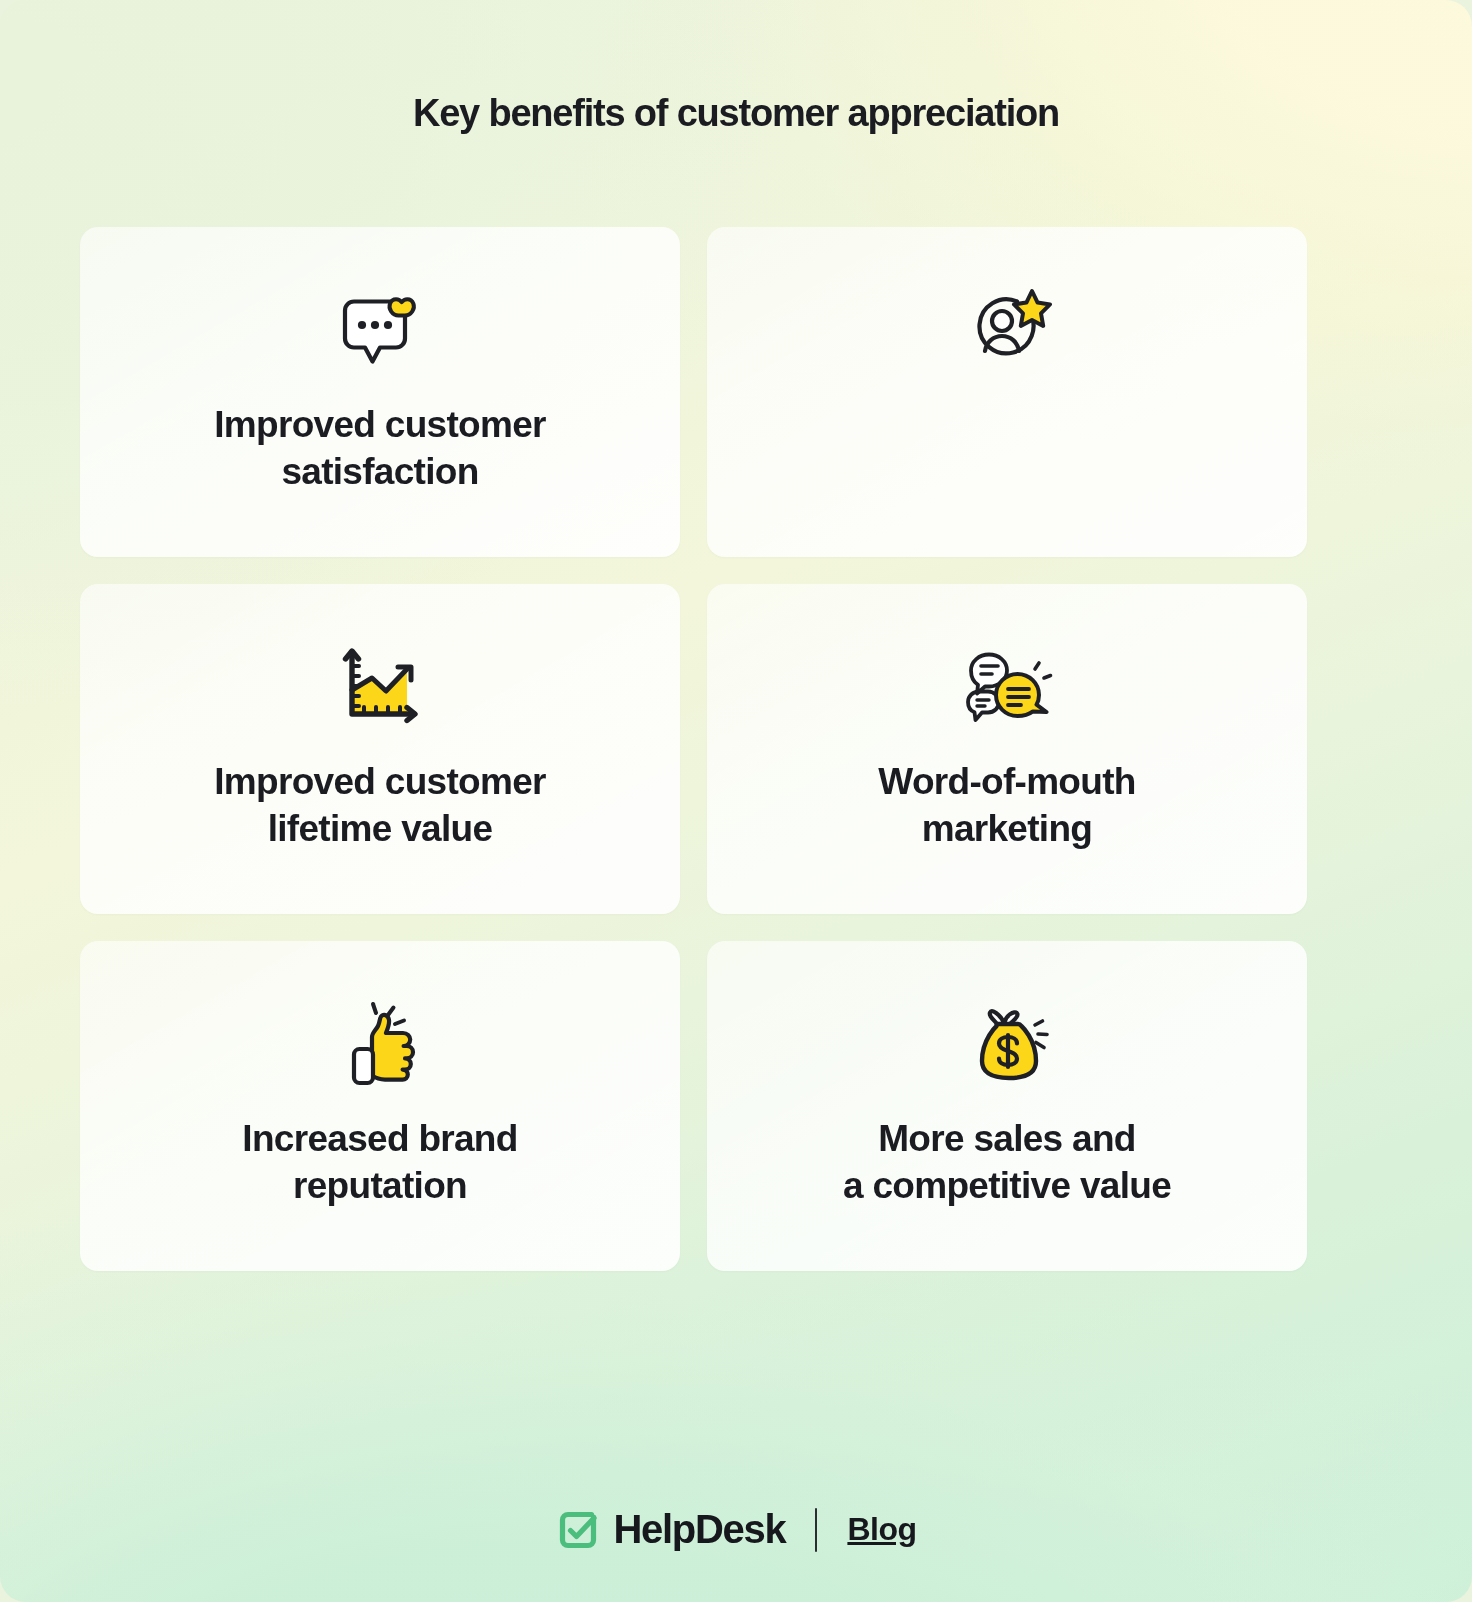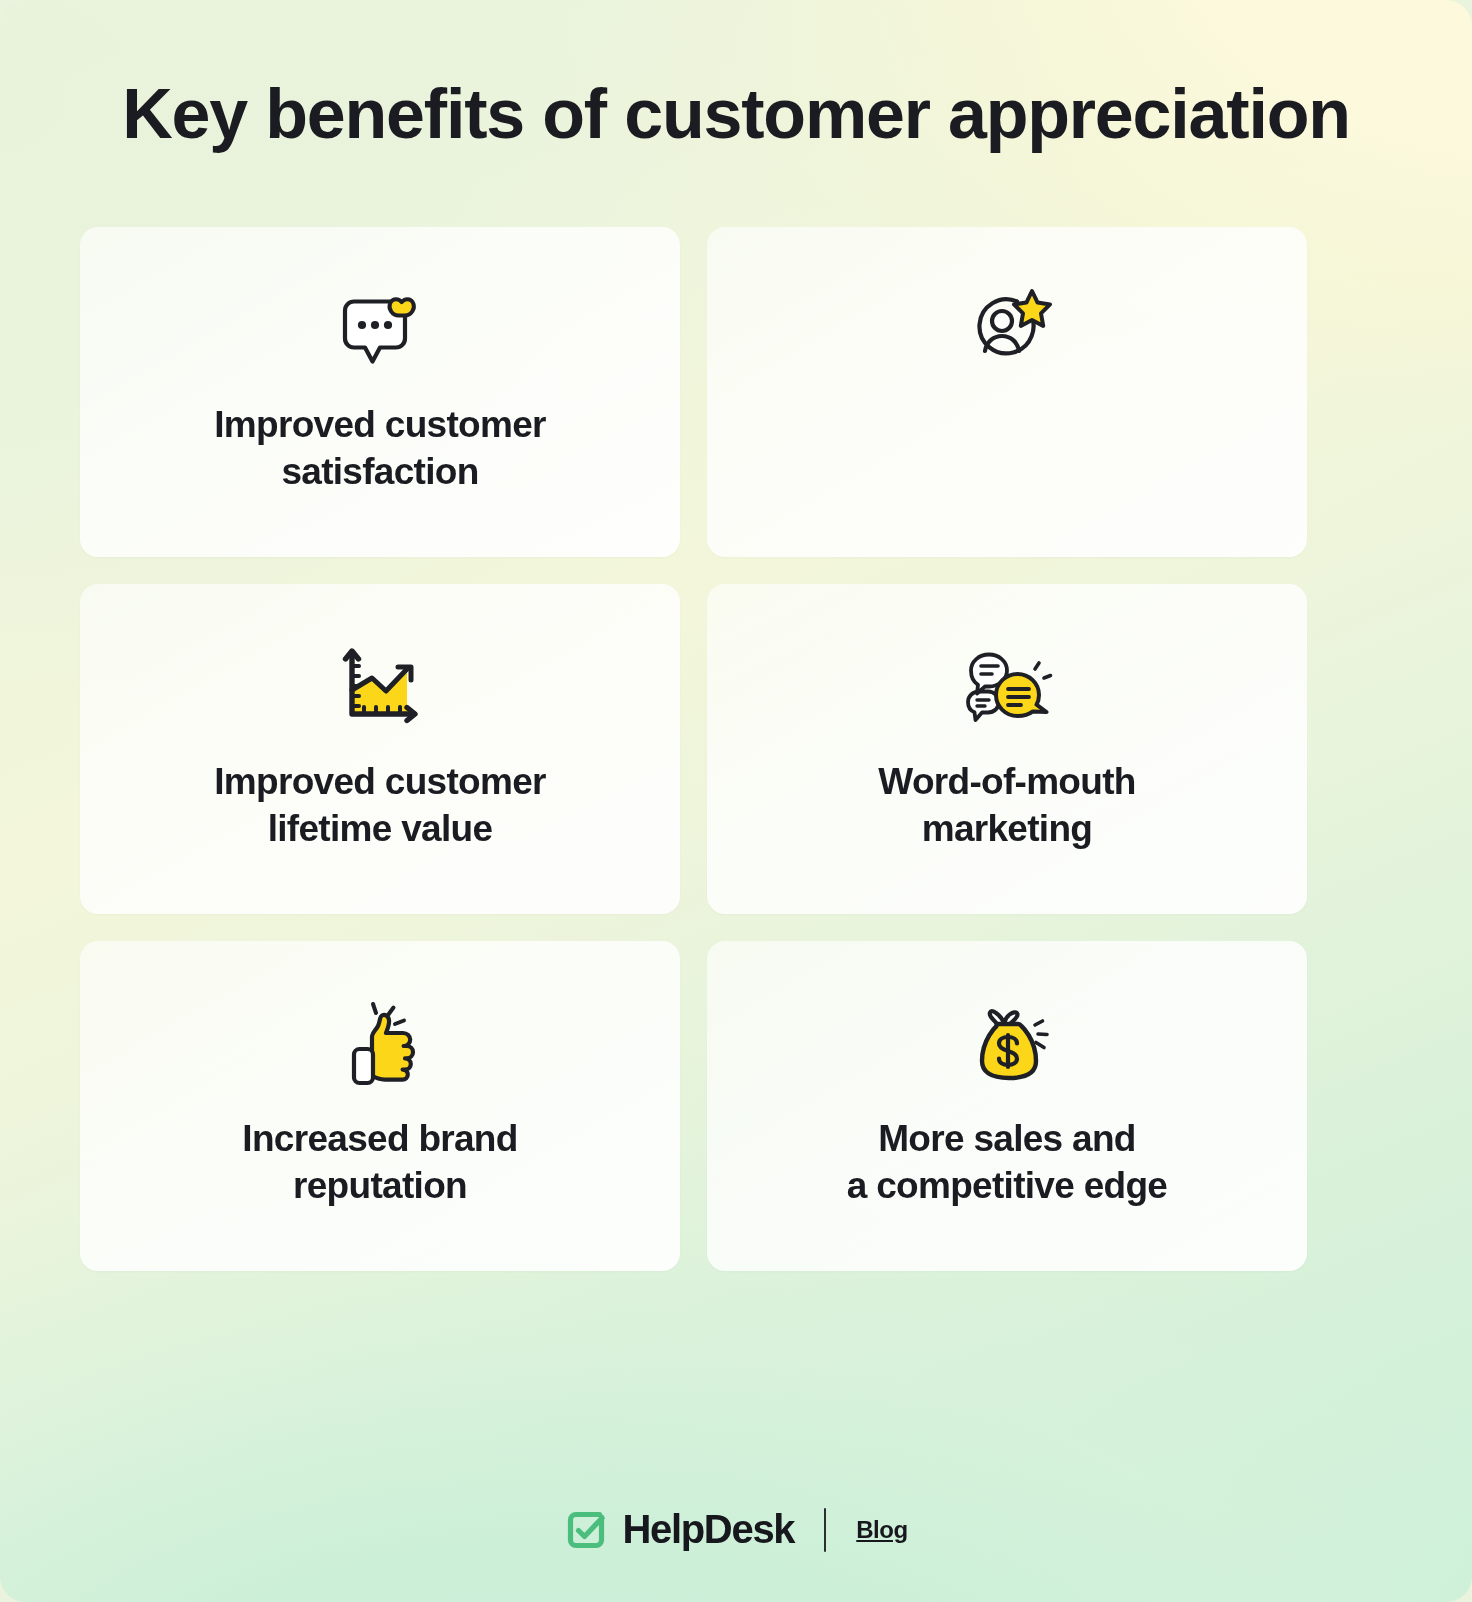--- a/index.html
+++ b/index.html
@@ -35,21 +35,21 @@
   .title-wrap {
     position:absolute;
     top:0; left:0;
     width:1472px;
     height:227px;
     display:flex;
     align-items:center;
     justify-content:center;
   }
   .title {
-    font-size:70px;
+    font-size:38px;
     font-weight:bold;
     letter-spacing:-1.2px;
     color:#1b1c21;
     text-align:center;
     white-space:nowrap;
   }
 
   
   .grid {
     position:absolute;
@@ -121,21 +121,21 @@
     color:#17181d;
   }
   .divider {
     width:2px;
     height:44px;
     background:#2b2d33;
     margin:0 30px;
     border-radius:1px;
   }
   .footer-link {
-    font-size:24px;
+    font-size:32px;
     font-weight:bold;
     letter-spacing:-0.5px;
     color:#17181d;
   }
 </style>
 </head>
 <body>
 
 <div id="infographic">
 
@@ -245,21 +245,21 @@
             <path d="M79 39l9 0.5"></path>
             <path d="M77 47.5l8 5"></path>
           </g>
           <path d="M38 29c-3-4-8.5-8-7-11.5 1.4-3.2 6 0 8.5 2.5 2.5 2.4 4.5 5.5 5.5 8 1-3 3-6.6 5.8-8.6 2.7-1.9 6.6-3.5 7.6-0.4 1.1 3.4-4.4 6.5-7.4 10z" fill="#ffffff" stroke="#1f2026" stroke-width="4.2" stroke-linejoin="round"></path>
           <path d="M39 29h20c2 0 3.4 2 3.4 2s14.6 13 14.6 35c0 10-7.5 17-27 17S23 76 23 66c0-22 14.6-35 14.6-35S37 29 39 29z" fill="#fcd618" stroke="#1f2026" stroke-width="4.4" stroke-linejoin="round"></path>
           <path d="M49 40v32" stroke="#1f2026" stroke-width="4.2" stroke-linecap="round"></path>
           <path d="M58 48.5c0-4-4-6.5-9-6.5s-9 2.5-9 6.5 4 6 9 7.5 9 3.5 9 7.5-4 6.5-9 6.5-9-2.5-9-6.5" stroke="#1f2026" stroke-width="4.2" stroke-linecap="round" stroke-linejoin="round" fill="none"></path>
         </svg>
       </div>
       <div class="card-label">More sales and
-a competitive edge</div>
+a competitive value</div>
     </div>
 
   </div>
 
   <div class="footer">
     <div class="brand">
       <span>
         <svg class="brand-logo" viewBox="0 0 44 44" fill="none">
           <path d="M35.5 6.5H12a5.5 5.5 0 0 0-5.5 5.5v20a5.5 5.5 0 0 0 5.5 5.5h20a5.5 5.5 0 0 0 5.5-5.5V9" stroke="#4bbd7c" stroke-width="5.2" stroke-linecap="round" stroke-linejoin="round" fill="none"></path>
           <path d="M14.5 22.5l6 6L38 10" stroke="#4bbd7c" stroke-width="5.2" stroke-linecap="round" stroke-linejoin="round" fill="none"></path>

